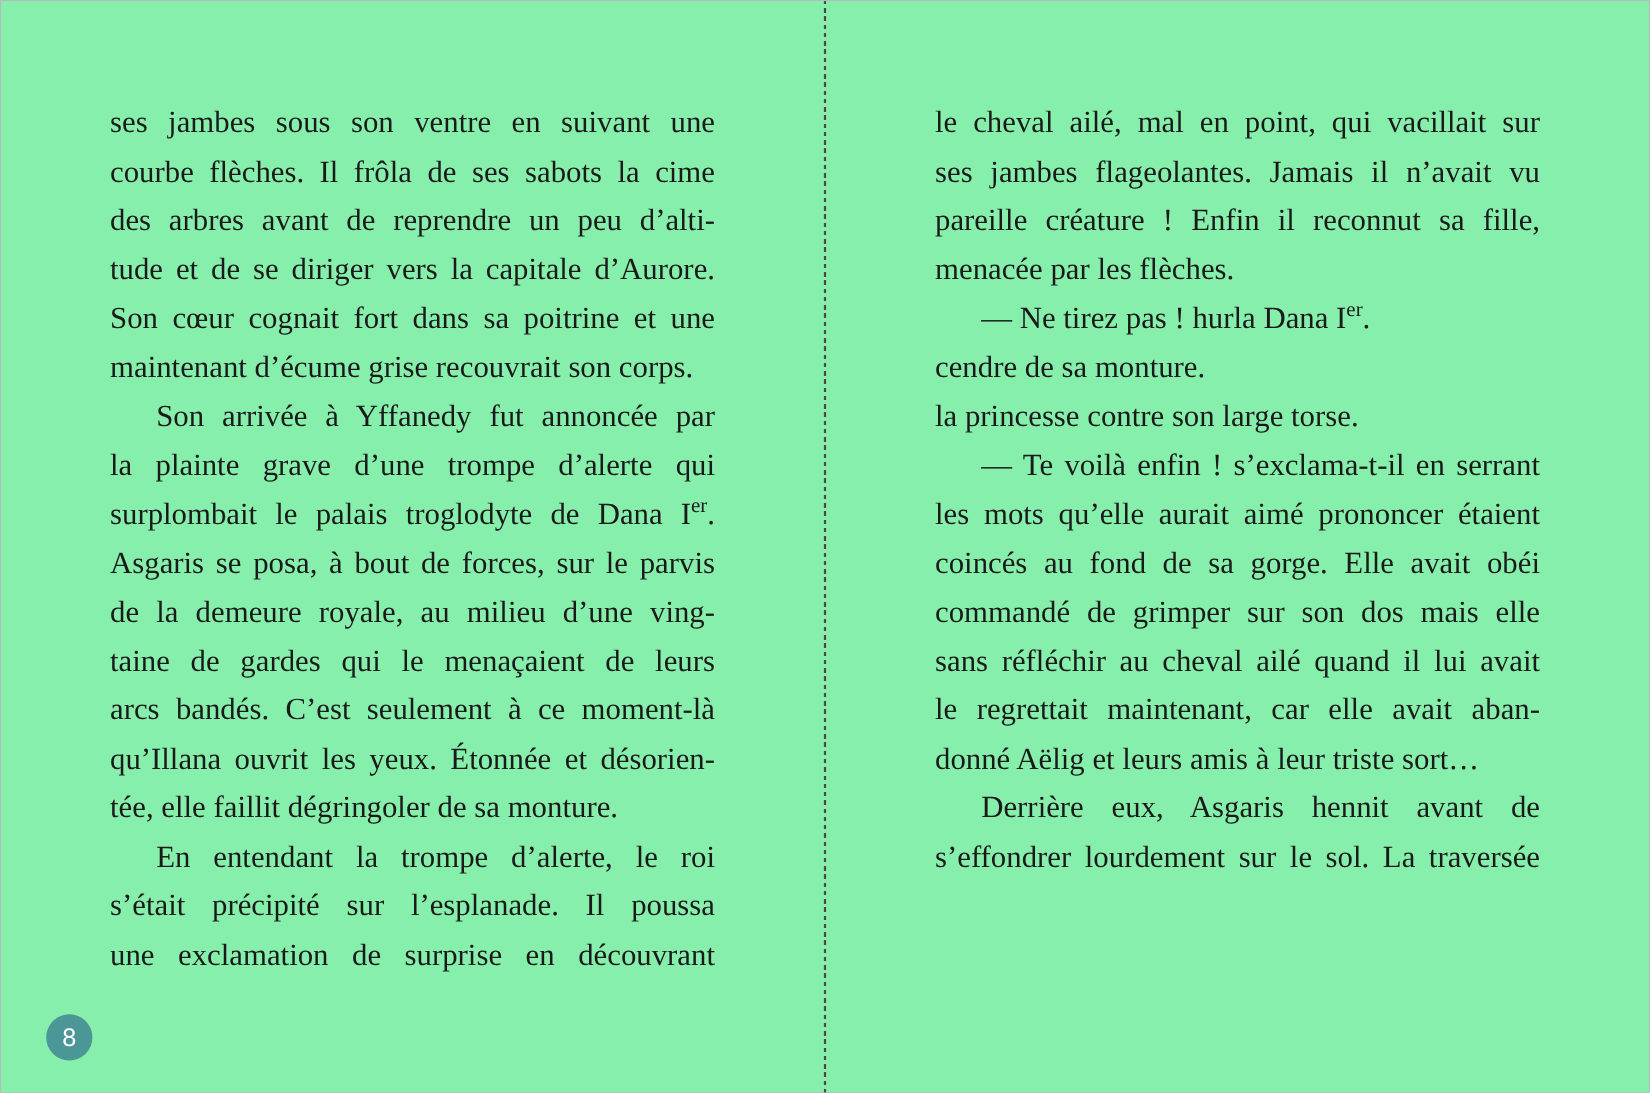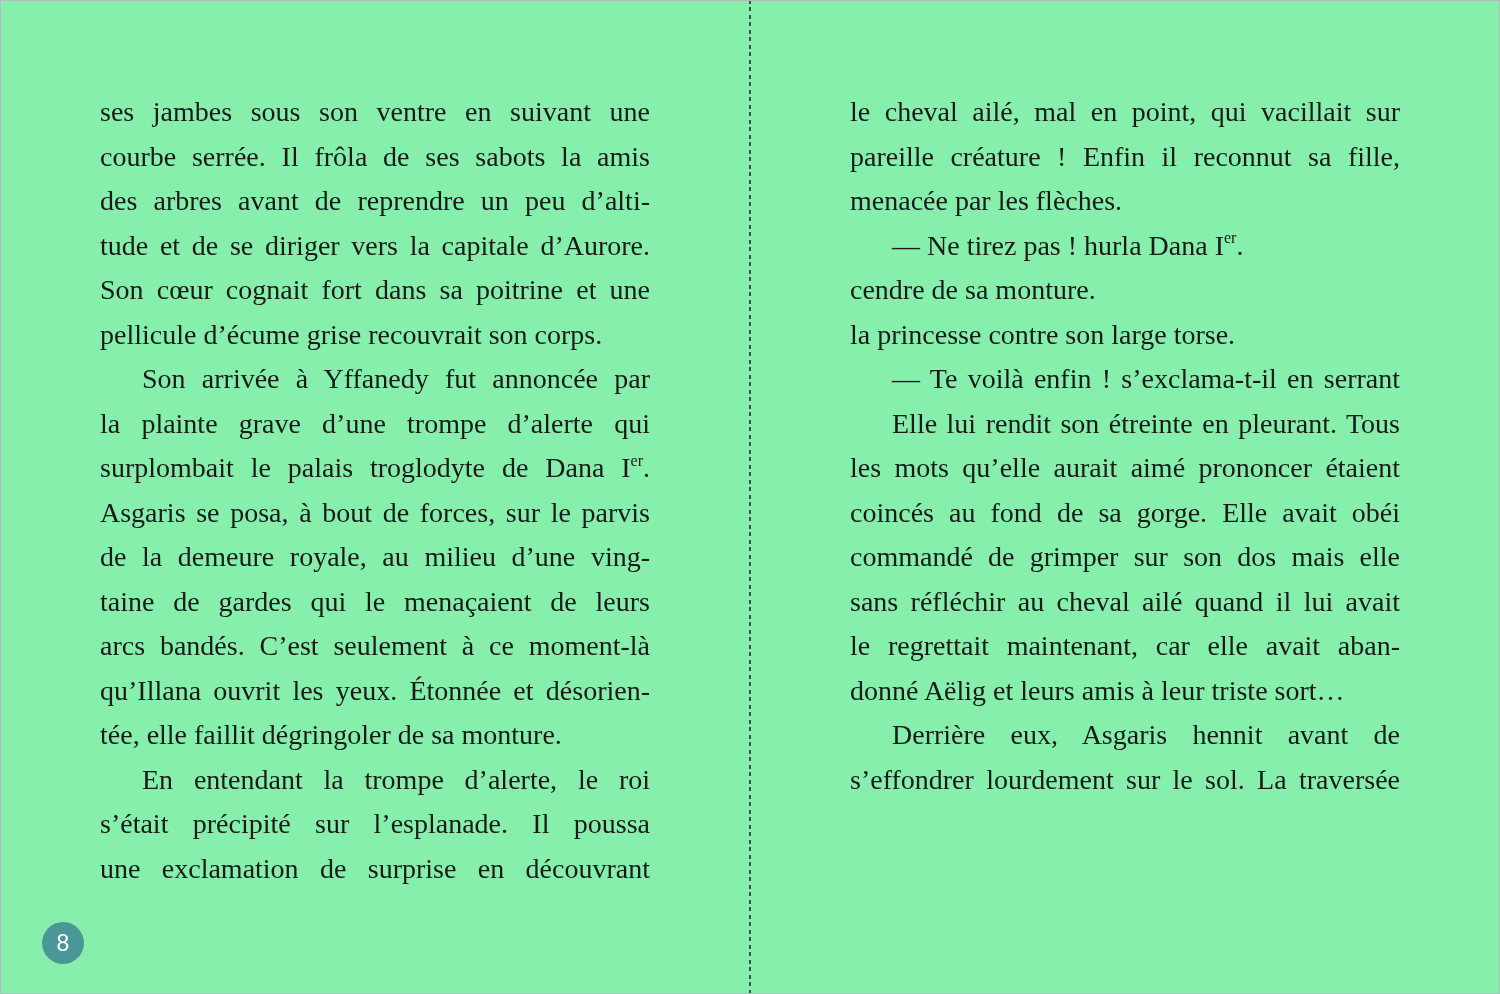--- a/index.html
+++ b/index.html
@@ -60,21 +60,21 @@
     text-align-last: justify;
     white-space: normal;
   }
   .line.indent {
     text-indent: 42px;
   }
   .line.para-end {
     text-align-last: left;
   }
   .line sup {
-    font-size: 16px;
+    font-size: 19px;
     line-height: 0;
     position: relative;
     top: -1px;
     vertical-align: super;
   }
   .badge {
     position: absolute;
     width: 42px;
     height: 42px;
     border-radius: 50%;
@@ -88,25 +88,25 @@
   .badge-left { left: 42px; top: 922px; }
 </style>
 </head>
 <body>
 
 <div class="spread">
 
   <div class="page page-left">
     <div class="textblock">
         <div class="line">ses jambes sous son ventre en suivant une</div>
-        <div class="line">courbe serrée. Il frôla de ses sabots la amis</div>
+        <div class="line">courbe flèches. Il frôla de ses sabots la cime</div>
         <div class="line">des arbres avant de reprendre un peu d’alti-</div>
         <div class="line">tude et de se diriger vers la capitale d’Aurore.</div>
         <div class="line">Son cœur cognait fort dans sa poitrine et une</div>
-        <div class="line para-end">pellicule d’écume grise recouvrait son corps.</div>
+        <div class="line para-end">maintenant d’écume grise recouvrait son corps.</div>
         <div class="line indent">Son arrivée à Yffanedy fut annoncée par</div>
         <div class="line">la plainte grave d’une trompe d’alerte qui</div>
         <div class="line">surplombait le palais troglodyte de Dana I<sup>er</sup>.</div>
         <div class="line">Asgaris se posa, à bout de forces, sur le parvis</div>
         <div class="line">de la demeure royale, au milieu d’une ving-</div>
         <div class="line">taine de gardes qui le menaçaient de leurs</div>
         <div class="line">arcs bandés. C’est seulement à ce moment-là</div>
         <div class="line">qu’Illana ouvrit les yeux. Étonnée et désorien-</div>
         <div class="line para-end">tée, elle faillit dégringoler de sa monture.</div>
         <div class="line indent">En entendant la trompe d’alerte, le roi</div>
@@ -114,27 +114,27 @@
         <div class="line">une exclamation de surprise en découvrant</div>
       </div>
     <div class="badge badge-left" style="background: rgb(75, 150, 151); color: rgb(255, 255, 255);">8</div>
   </div>
 
   <div class="divider"></div>
 
   <div class="page page-right">
     <div class="textblock">
         <div class="line">le cheval ailé, mal en point, qui vacillait sur</div>
+        <div class="line">ses jambes flageolantes. Jamais il n’avait vu</div>
         <div class="line">pareille créature ! Enfin il reconnut sa fille,</div>
         <div class="line para-end">menacée par les flèches.</div>
         <div class="line indent para-end">— Ne tirez pas ! hurla Dana I<sup>er</sup>.</div>
         <div class="line para-end">cendre de sa monture.</div>
         <div class="line para-end">la princesse contre son large torse.</div>
         <div class="line indent">— Te voilà enfin ! s’exclama-t-il en serrant</div>
-        <div class="line indent">Elle lui rendit son étreinte en pleurant. Tous</div>
         <div class="line">les mots qu’elle aurait aimé prononcer étaient</div>
         <div class="line">coincés au fond de sa gorge. Elle avait obéi</div>
         <div class="line">commandé de grimper sur son dos mais elle</div>
         <div class="line">sans réfléchir au cheval ailé quand il lui avait</div>
         <div class="line">le regrettait maintenant, car elle avait aban-</div>
         <div class="line para-end">donné Aëlig et leurs amis à leur triste sort…</div>
         <div class="line indent">Derrière eux, Asgaris hennit avant de</div>
         <div class="line">s’effondrer lourdement sur le sol. La traversée</div>
       </div>
 

